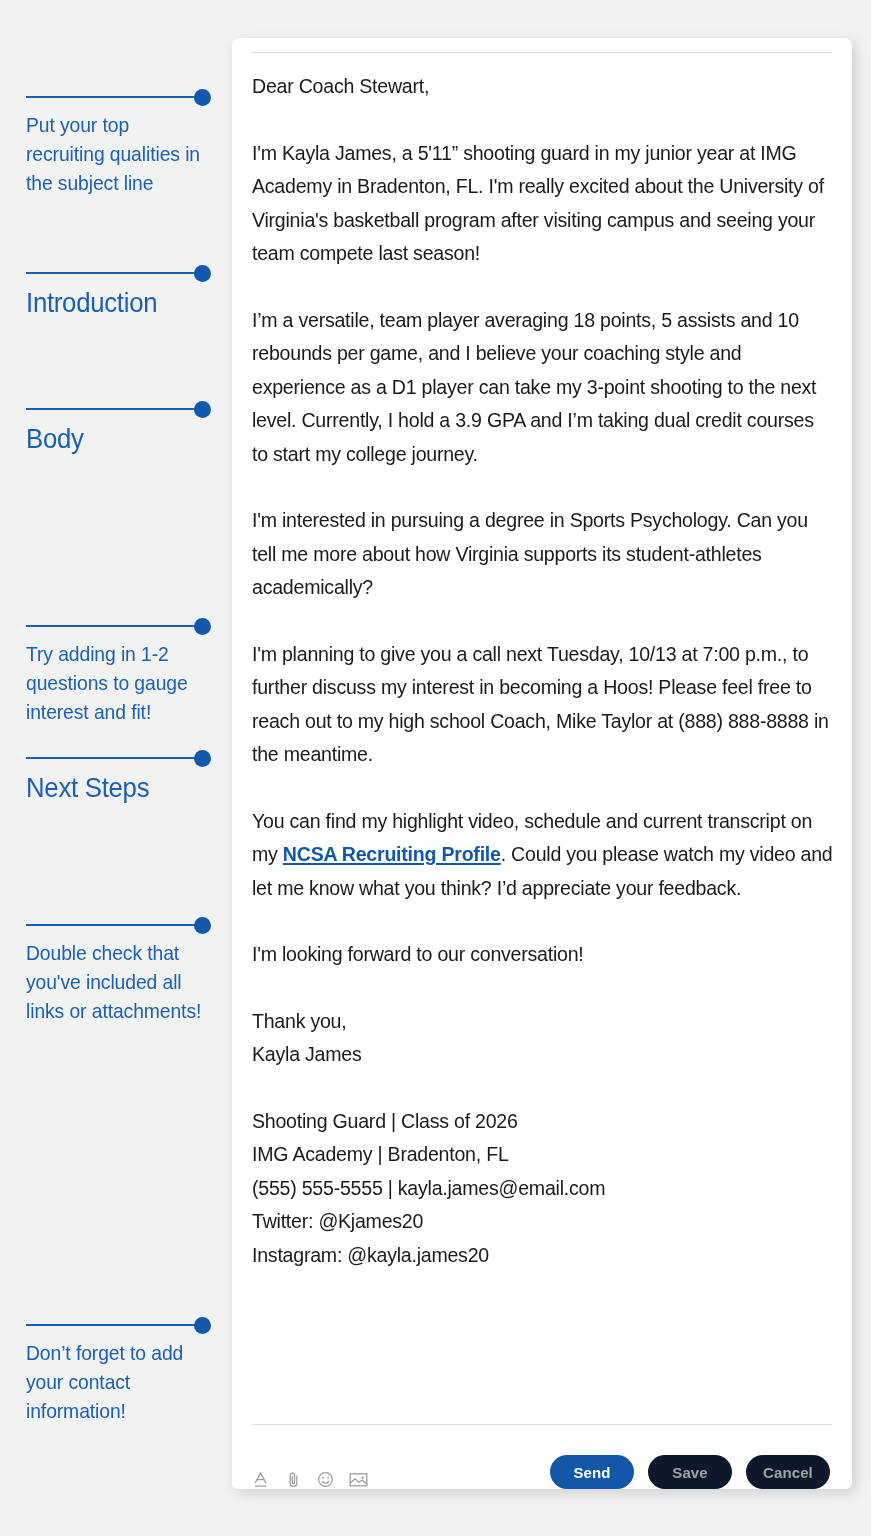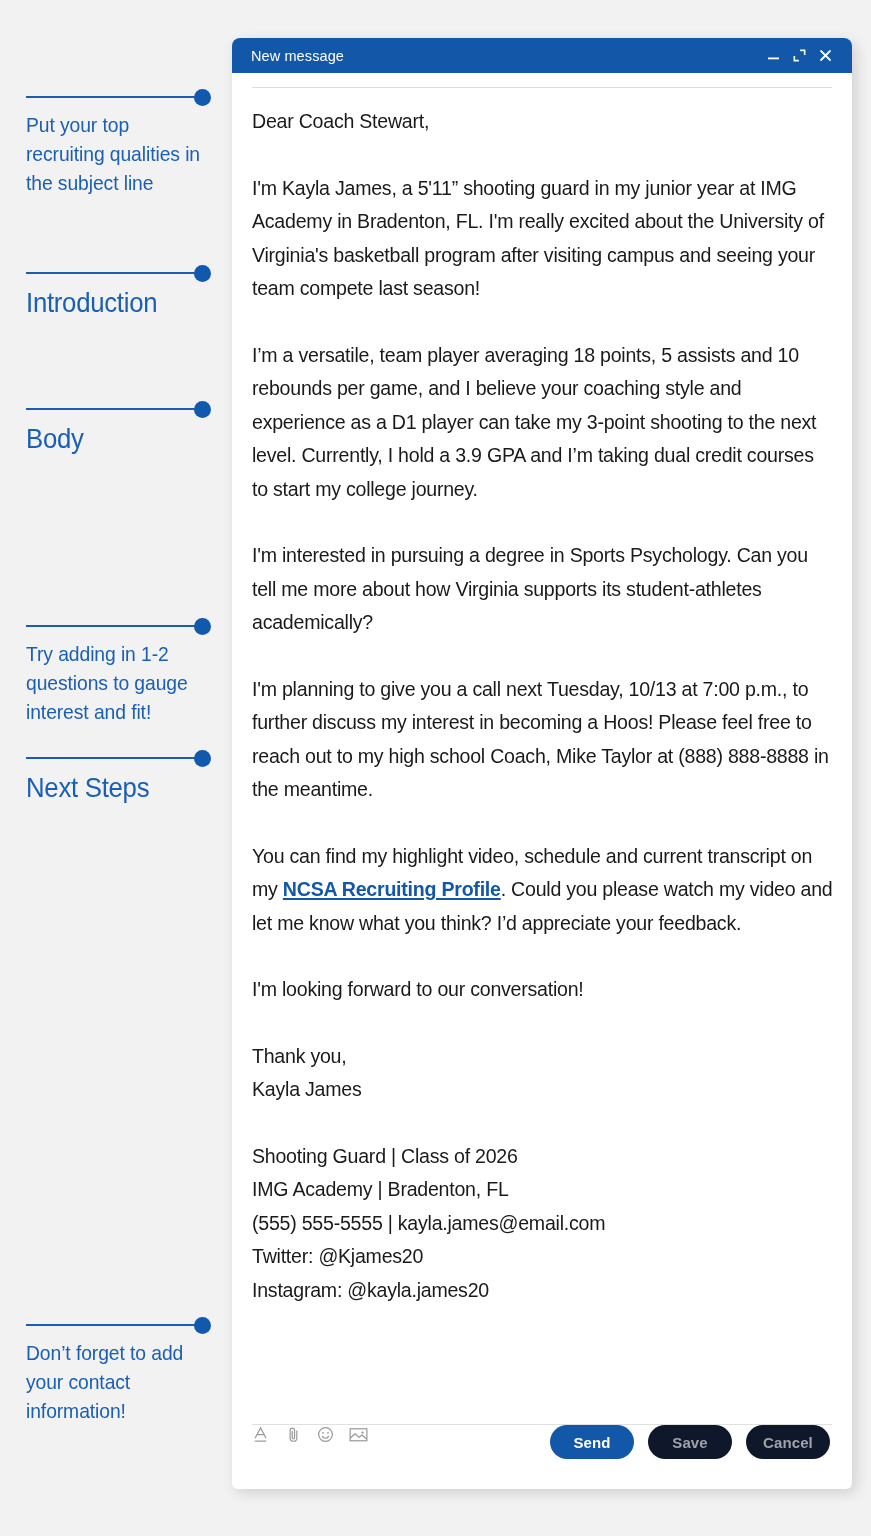--- a/index.html
+++ b/index.html
@@ -176,21 +176,21 @@
   #footer-divider {
     height: 1px;
     background: #e0e0e0;
     margin: 0 20px;
     flex: none;
   }
   #footer {
     height: 64px;
     flex: none;
     display: flex;
-    align-items: flex-start;
+    align-items: flex-end;
     padding: 0 22px 0 20px;
   }
   #tool-icons {
     display: flex;
     align-items: center;
     gap: 13px;
     flex: 1;
   }
   .ticon { color: #9b9b9b; display: flex; align-items: center; }
   .ticon svg { display: block; }
@@ -251,56 +251,40 @@
     </div>
 
     <div class="annot" style="top:749px">
       <div class="annot-rule">
         <div class="annot-line"></div>
         <div class="annot-dot"></div>
       </div>
       <div class="annot-text big">Next Steps</div>
     </div>
 
+    <div class="annot" style="top:916px">
+      <div class="annot-rule">
+        <div class="annot-line"></div>
+        <div class="annot-dot"></div>
+      </div>
+      <div class="annot-text">Double check that you've included all links or attachments!</div>
+    </div>
 
     <div class="annot" style="top:1316px">
       <div class="annot-rule">
         <div class="annot-line"></div>
         <div class="annot-dot"></div>
       </div>
       <div class="annot-text">Don’t forget to add your contact information!</div>
     </div>
 
   </div>
 
   <div id="compose">
 
-    <div id="titlebar">
-      <div class="title">New message</div>
-
-      <div class="wbtn">
-        <svg width="15" height="15" viewBox="0 0 15 15">
-          <rect x="2" y="9.5" width="11" height="1.8" fill="#ffffff"></rect>
-        </svg>
-      </div>
-
-      <div class="wbtn">
-        <svg width="15" height="15" viewBox="0 0 16 16" fill="none" stroke="#ffffff" stroke-width="1.7" stroke-linecap="square">
-          <path d="M9.5 2.5 H13.5 V6.5"></path>
-          <path d="M6.5 13.5 H2.5 V9.5"></path>
-        </svg>
-      </div>
-
-      <div class="wbtn">
-        <svg width="15" height="15" viewBox="0 0 16 16" stroke="#ffffff" stroke-width="1.9" stroke-linecap="round">
-          <path d="M3.2 3.2 L12.8 12.8"></path>
-          <path d="M12.8 3.2 L3.2 12.8"></path>
-        </svg>
-      </div>
-    </div>
 
 
     <div id="subject-divider"></div>
 
     <div id="body">
       <div class="para">Dear Coach Stewart,</div>
       <div class="para">I'm Kayla James, a 5'11” shooting guard in my junior year at IMG Academy in Bradenton, FL. I'm really excited about the University of Virginia's basketball program after visiting campus and seeing your team compete last season!</div>
       <div class="para">I’m a versatile, team player averaging 18 points, 5 assists and 10 rebounds per game, and I believe your coaching style and experience as a D1 player can take my 3-point shooting to the next level. Currently, I hold a 3.9 GPA and I’m taking dual credit courses to start my college journey.</div>
       <div class="para">I'm interested in pursuing a degree in Sports Psychology. Can you tell me more about how Virginia supports its student-athletes academically?</div>
       <div class="para">I'm planning to give you a call next Tuesday, 10/13 at 7:00 p.m., to further discuss my interest in becoming a Hoos! Please feel free to reach out to my high school Coach, Mike Taylor at (888) 888-8888 in the meantime.</div>

